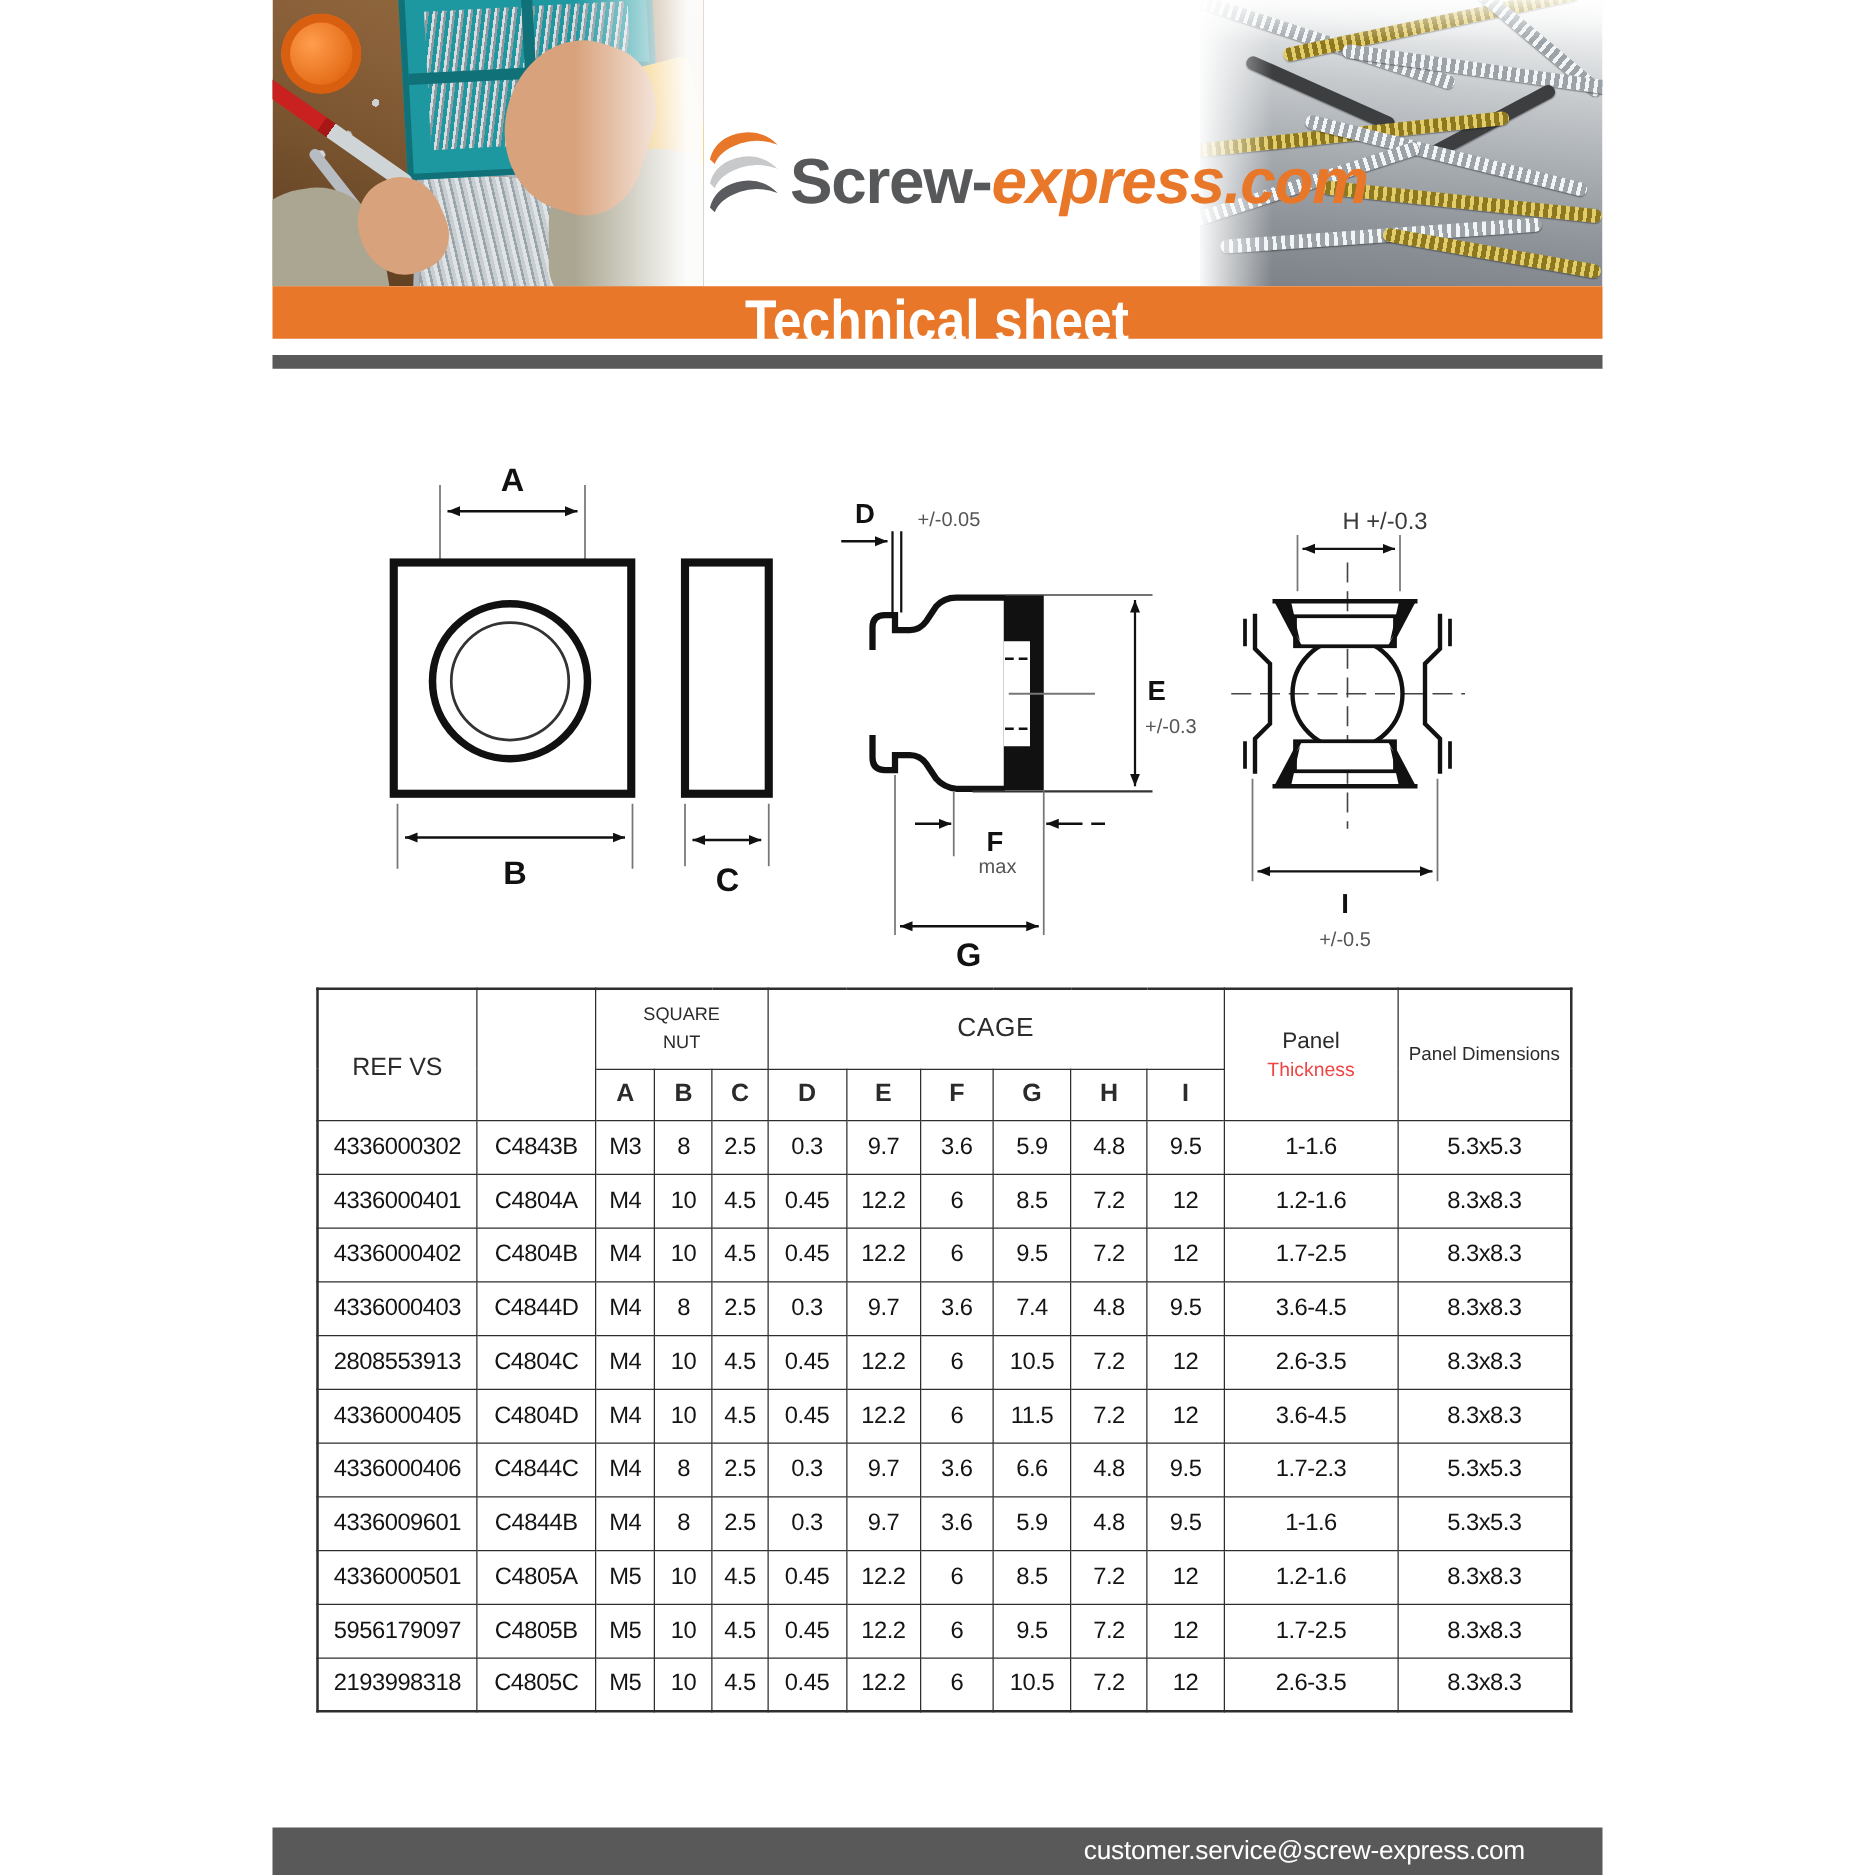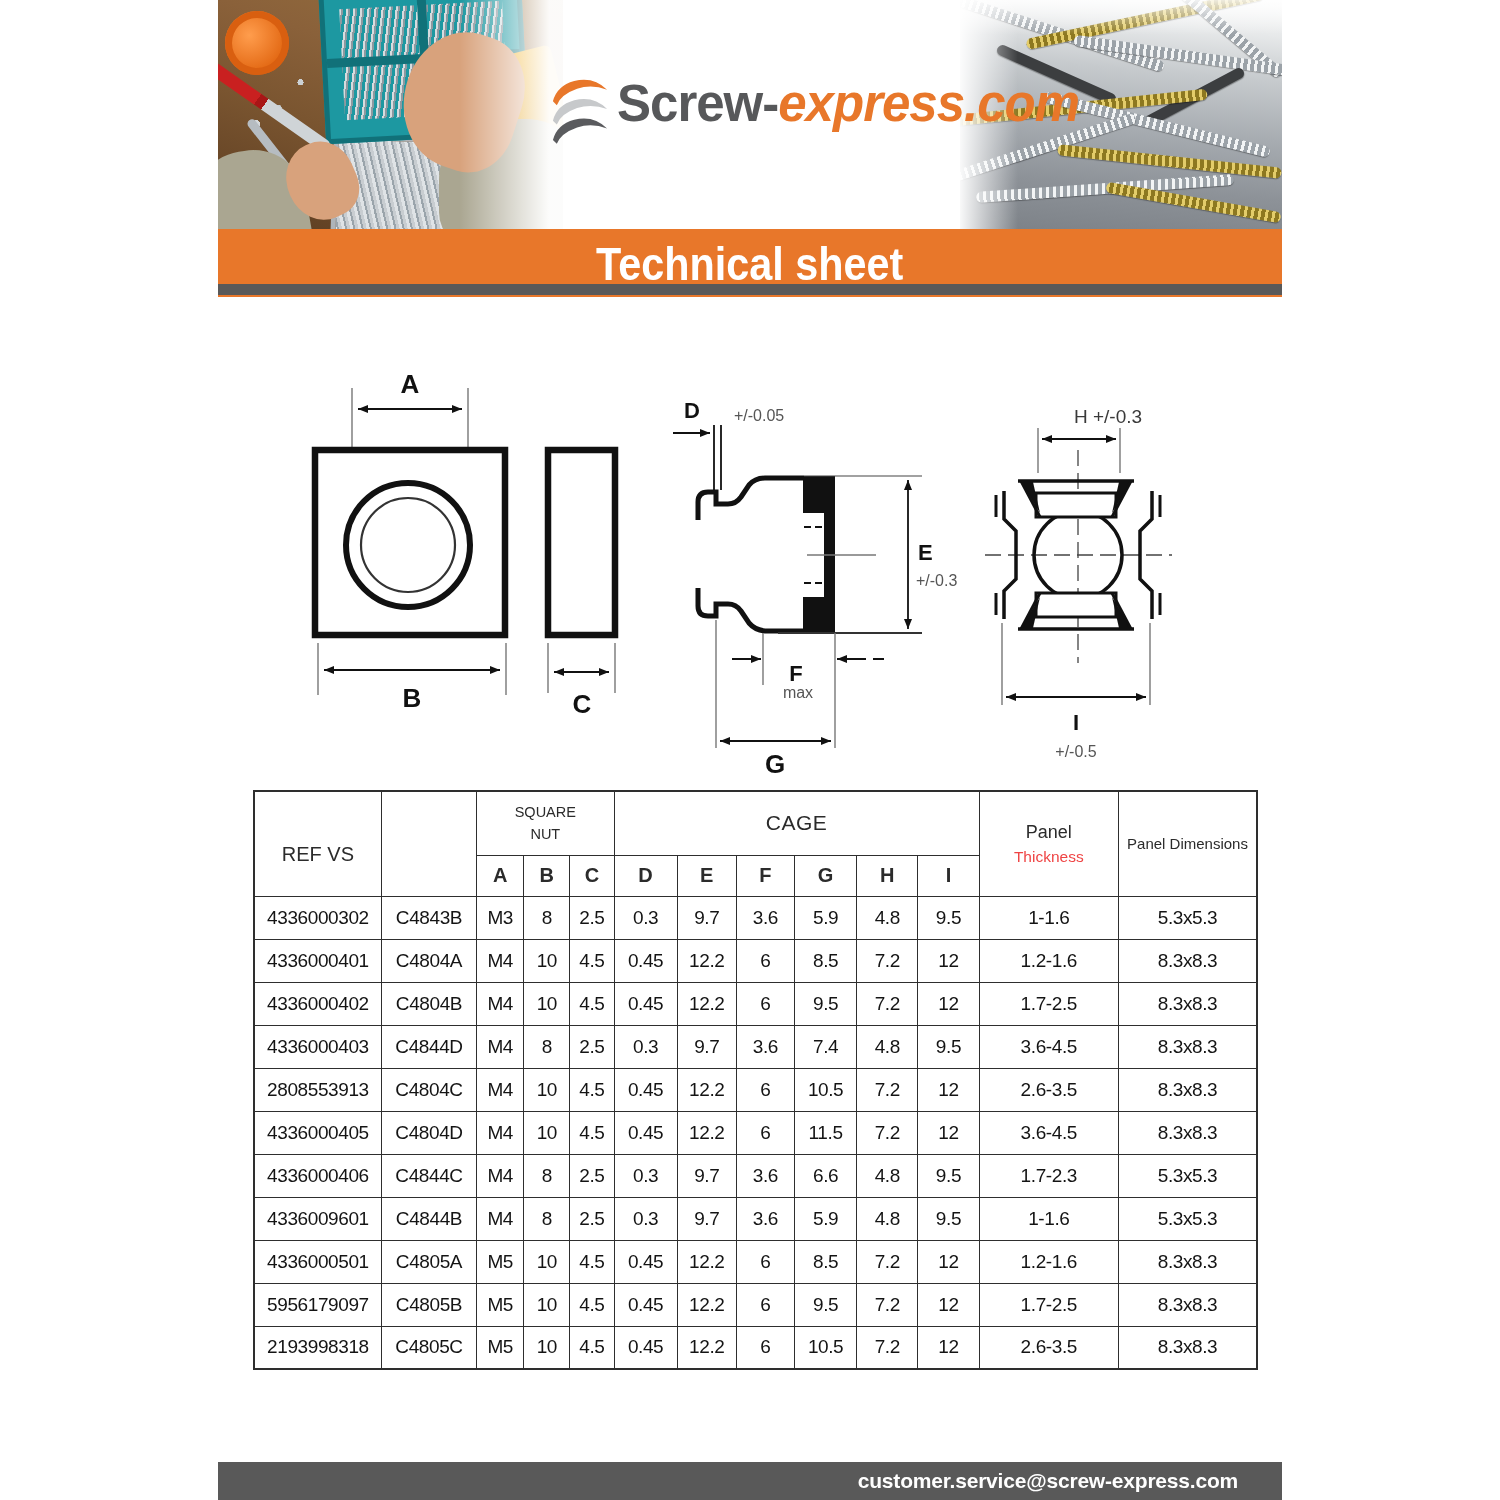--- a/index.html
+++ b/index.html
@@ -42,29 +42,29 @@
      radial-gradient(circle 4px at 70% 60%,#c4cacd 60%,transparent 62%),
      radial-gradient(circle 3px at 45% 80%,#d4d8db 60%,transparent 62%);}
   .lp-fade{inset:0;background:linear-gradient(90deg,rgba(255,255,255,0) 70%,rgba(255,255,255,.97) 96%);}
   .rp-base{inset:0;background:linear-gradient(185deg,#fafafa 0%,#e7e9ea 14%,#c6cacd 32%,#a7acb1 55%,#8d9298 78%,#7c8187 100%);}
   .rp-s{height:11px;border-radius:6px;box-shadow:0 1px 1px rgba(0,0,0,.35);}
   .rp-silver{background:repeating-linear-gradient(90deg,#f2f4f5 0 3px,#9ba2a8 3px 7px);}
   .rp-brass{background:repeating-linear-gradient(90deg,#e3cc6a 0 3px,#8d7820 3px 7px);}
   .rp-dark{background:#3c3e40;}
   .rp-fade{inset:0;background:linear-gradient(90deg,rgba(255,255,255,.95) 0%,rgba(255,255,255,0) 18%),
            linear-gradient(180deg,rgba(255,255,255,.85) 0%,rgba(255,255,255,0) 15%);}
-  .logo{position:absolute;left:333px;top:78px;width:420px;height:92px;display:flex;align-items:flex-start;background:transparent;}
+  .logo{position:absolute;left:348px;top:78px;width:420px;height:92px;display:flex;align-items:flex-end;background:transparent;}
   .logo-mark{width:58px;height:66px;margin-right:8px;flex:0 0 auto;}
   .logo-text{font-size:51px;font-weight:700;letter-spacing:-1px;white-space:nowrap;line-height:1;}
   .logo-text .lt1{color:var(--logo-gray,#57585A);}
   .logo-text .lt2{color:var(--accent,#E8772A);font-style:italic;}
 
   
-  .banner{position:absolute;top:229px;height:68px;background:var(--accent,#E8772A);
-          display:flex;align-items:center;justify-content:center;}
+  .banner{position:absolute;top:229px;height:42px;background:var(--accent,#E8772A);
+          display:flex;align-items:flex-start;justify-content:center;}
   .banner span{color:#fff;font-size:47px;font-weight:700;transform:scaleX(.88);letter-spacing:0;}
   .banner-shadow{position:absolute;top:284px;height:11px;background:var(--banner-gray,#595959);}
   .subtitle{position:absolute;top:297px;text-align:center;color:var(--subtitle-orange,#CE7030);
             font-size:17.5px;font-weight:700;letter-spacing:.2px;}
 
   
   .drawings{position:absolute;left:218px;top:345px;width:1064px;height:445px;}
   .drawings text{font-family:"Liberation Sans",sans-serif;}
   .dimlbl{font-weight:700;font-size:26px;fill:#111;}
   .dimlbl-sm{font-weight:700;font-size:22px;fill:#111;}
@@ -84,21 +84,21 @@
   .th-cage{font-size:21px;letter-spacing:.5px;}
   .th-panel .l1{font-size:18px;}
   .th-panel .l2{font-size:15.5px;margin-top:5px;color:#ef4444;}
   .th-hole{font-size:15px;}
   .th-dim{font-weight:700;font-size:20px;}
   table.spec td{font-size:19px;color:#141414;letter-spacing:-.4px;}
 
   
   .footer-bar{position:absolute;top:1462px;height:38px;background:var(--banner-gray,#595959);
               display:flex;align-items:center;justify-content:flex-end;}
-  .footer-bar span{color:#fff;font-weight:700;font-size:21px;padding-right:44px;letter-spacing:-.2px;}
+  .footer-bar span{color:#fff;font-weight:400;font-size:21px;padding-right:62px;letter-spacing:-.2px;}
 </style>
 </head>
 <body>
 
 <div class="page" style="--accent: #E8772A; --banner-gray: #595959; --logo-gray: #57585A; --subtitle-orange: #CE7030;">
 
   <div class="header">
     <div class="photo photo-left">
       <div class="lp-wood"></div>
       <div class="lp-washers"></div>

